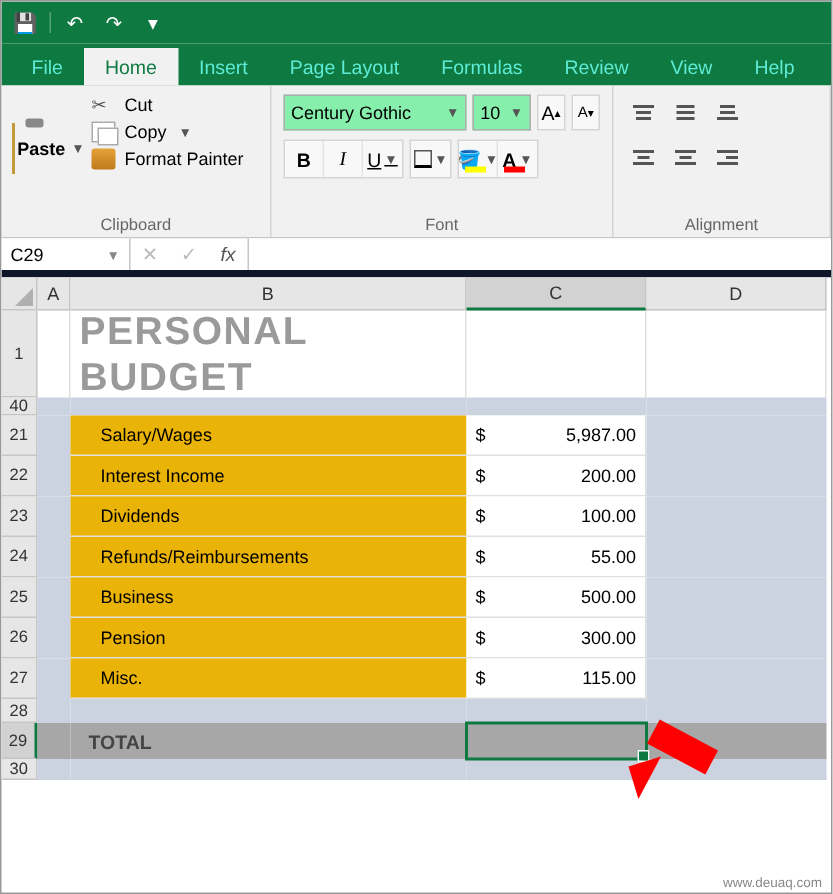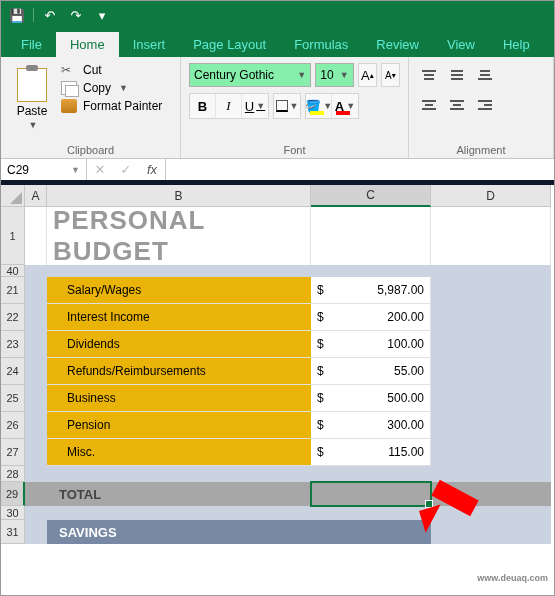--- a/index.html
+++ b/index.html
@@ -15,21 +15,21 @@
 .ribbon-tabs .tab { padding: 5px 14px; color: #5eead4; font-size: 13px; cursor: pointer; }
 .ribbon-tabs .tab.active { background: #f1f1f1; color: #0e7a41; }
 
 
 .ribbon { height: 102px; background: #f1f1f1; border-bottom: 1px solid #c6c6c6; display: flex; }
 .rgroup { border-right: 1px solid #d4d4d4; padding: 4px 8px 2px 8px; display: flex; flex-direction: column; justify-content: space-between; }
 .rgroup-label { text-align: center; font-size: 11px; color: #666; padding: 2px 0 0 0; }
 
 .clipboard-group { width: 180px; }
 .clipboard-body { display: flex; gap: 6px; height: 76px; }
-.paste-btn { width: 46px; display: flex; flex-direction: column; align-items: center; justify-content: center; gap: 2px; cursor: pointer; }
+.paste-btn { width: 46px; display: flex; flex-direction: row; align-items: center; justify-content: center; gap: 2px; cursor: pointer; font-weight: bold; }
 .paste-icon { width: 30px; height: 34px; background: #fff; border: 1px solid #c39b3a; position: relative; }
 .paste-icon::before { content: ""; position: absolute; top: -4px; left: 8px; width: 12px; height: 6px; background: #888; border-radius: 2px; }
 .paste-label { font-size: 12px; }
 .clip-right { display: flex; flex-direction: column; gap: 4px; padding-top: 2px; }
 .clip-item { display: flex; align-items: center; gap: 6px; font-size: 12px; cursor: pointer; }
 .ci-icon { width: 16px; height: 14px; }
 .ci-cut { color: #555; }
 .ci-copy { background: #fff; border: 1px solid #aaa; position: relative; }
 .ci-copy::after { content: ""; position: absolute; left: 3px; top: 3px; width: 12px; height: 10px; background: #fff; border: 1px solid #aaa; }
 .ci-brush { background: linear-gradient(#e5a13a,#c07a1a); border-radius: 2px; }
@@ -126,21 +126,21 @@
 .row-31 .c-A { background: #ccd3e0; }
 .row-31 .c-B { background: #788aa3; color: #fff; font-family: "Century Gothic", sans-serif; font-weight: bold; font-size: 13px; padding-left: 12px; }
 .row-31 .c-C { background: #788aa3; }
 .row-31 .c-D { background: #ccd3e0; }
 
 
 .arrow { position: absolute; pointer-events: none; }
 .arrow-body { position: absolute; width: 44px; height: 18px; background: #ff0000; transform: rotate(28deg); }
 .arrow-head { position: absolute; width: 0; height: 0; border: 16px solid transparent; border-right-color: #ff0000; transform: rotate(28deg); }
 
-.watermark { position: absolute; right: 6px; bottom: 12px; font-size: 9px; color: #888; font-family: Arial; font-weight: bold; }
+.watermark { position: absolute; right: 6px; bottom: 2px; font-size: 9px; color: #888; font-family: Arial; }
 .curr-sym { margin-right: auto; }
 </style>
 </head>
 <body>
 
 <div class="titlebar">
   <div class="tb-btn">💾</div>
   <div class="sep"></div>
   <div class="tb-btn">↶</div>
   <div class="tb-btn">↷</div>
@@ -408,27 +408,20 @@
     </div>
 
     <div class="row row-30">
       <div class="rowhdr">30</div>
       <div class="cell c-A"></div>
       <div class="cell c-B"></div>
       <div class="cell c-C"></div>
       <div class="cell c-D"></div>
     </div>
 
-    <div class="row row-31">
-      <div class="rowhdr">31</div>
-      <div class="cell c-A"></div>
-      <div class="cell c-B">SAVINGS</div>
-      <div class="cell c-C"></div>
-      <div class="cell c-D"></div>
-    </div>
   </div>
 
   <div class="arrow" style="left:428px; top:304px;">
     <div class="arrow-head" style="left:-26px; top:6px;"></div>
     <div class="arrow-body" style="left:4px; top:0;"></div>
   </div>
 </div>
 
 <div class="watermark">www.deuaq.com</div>
 

